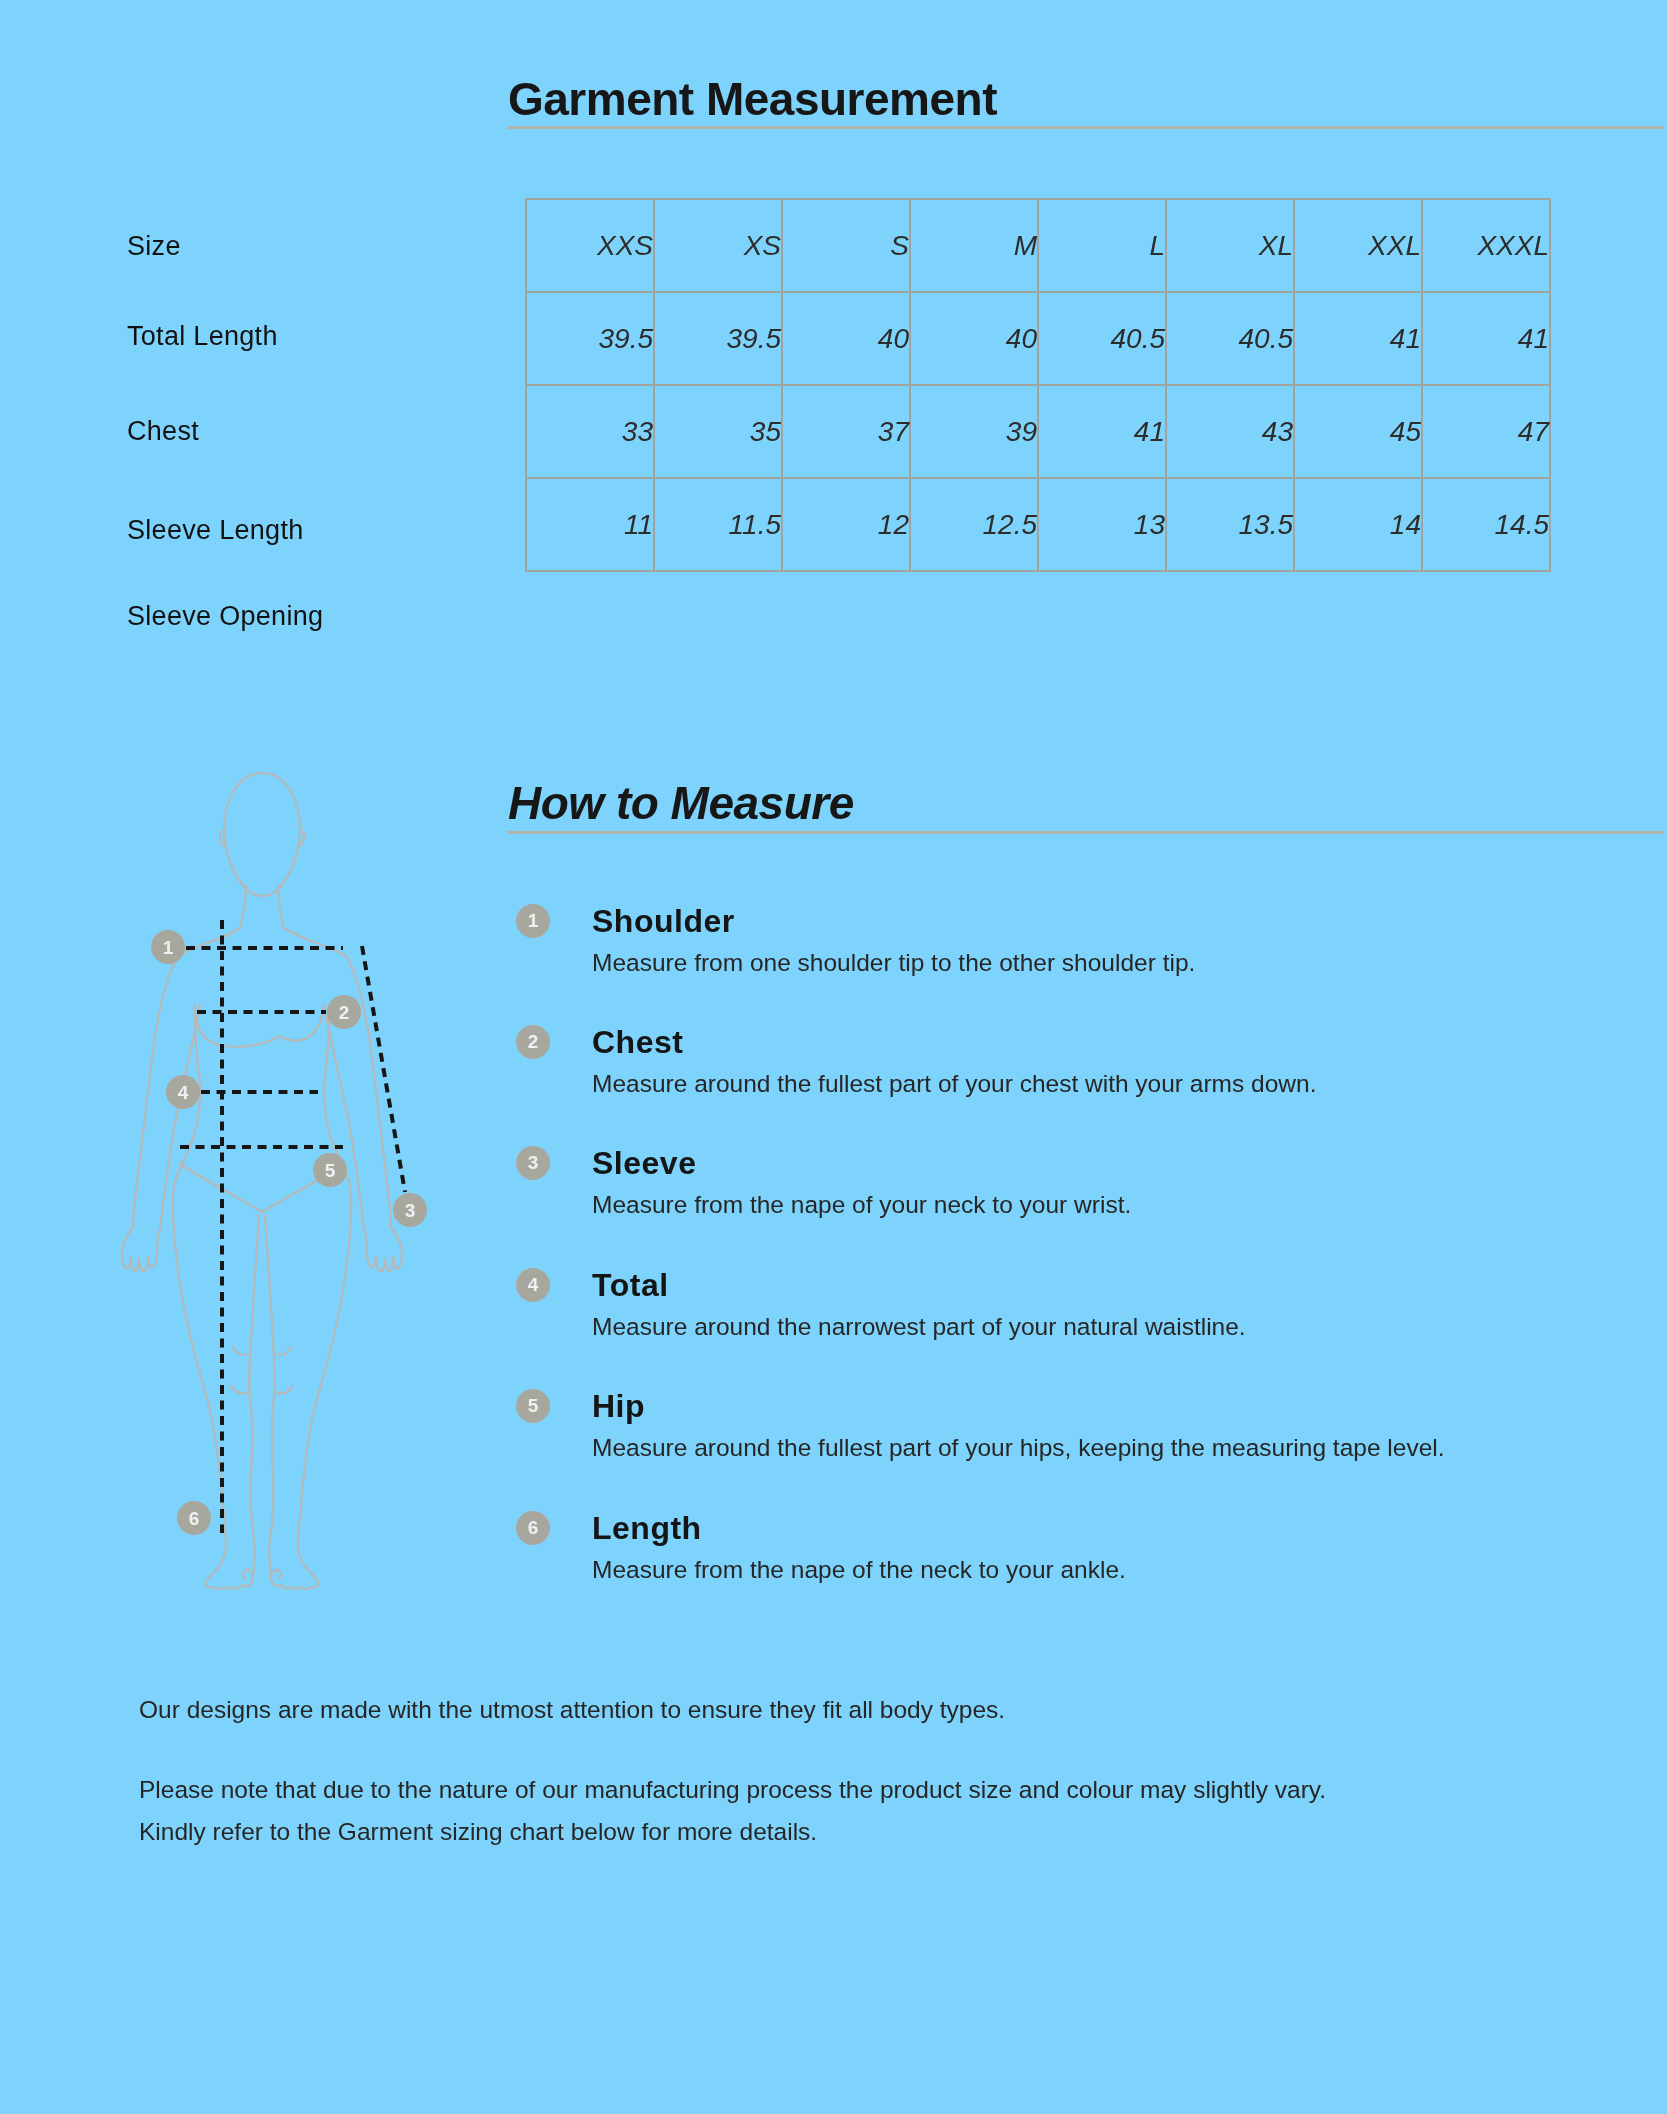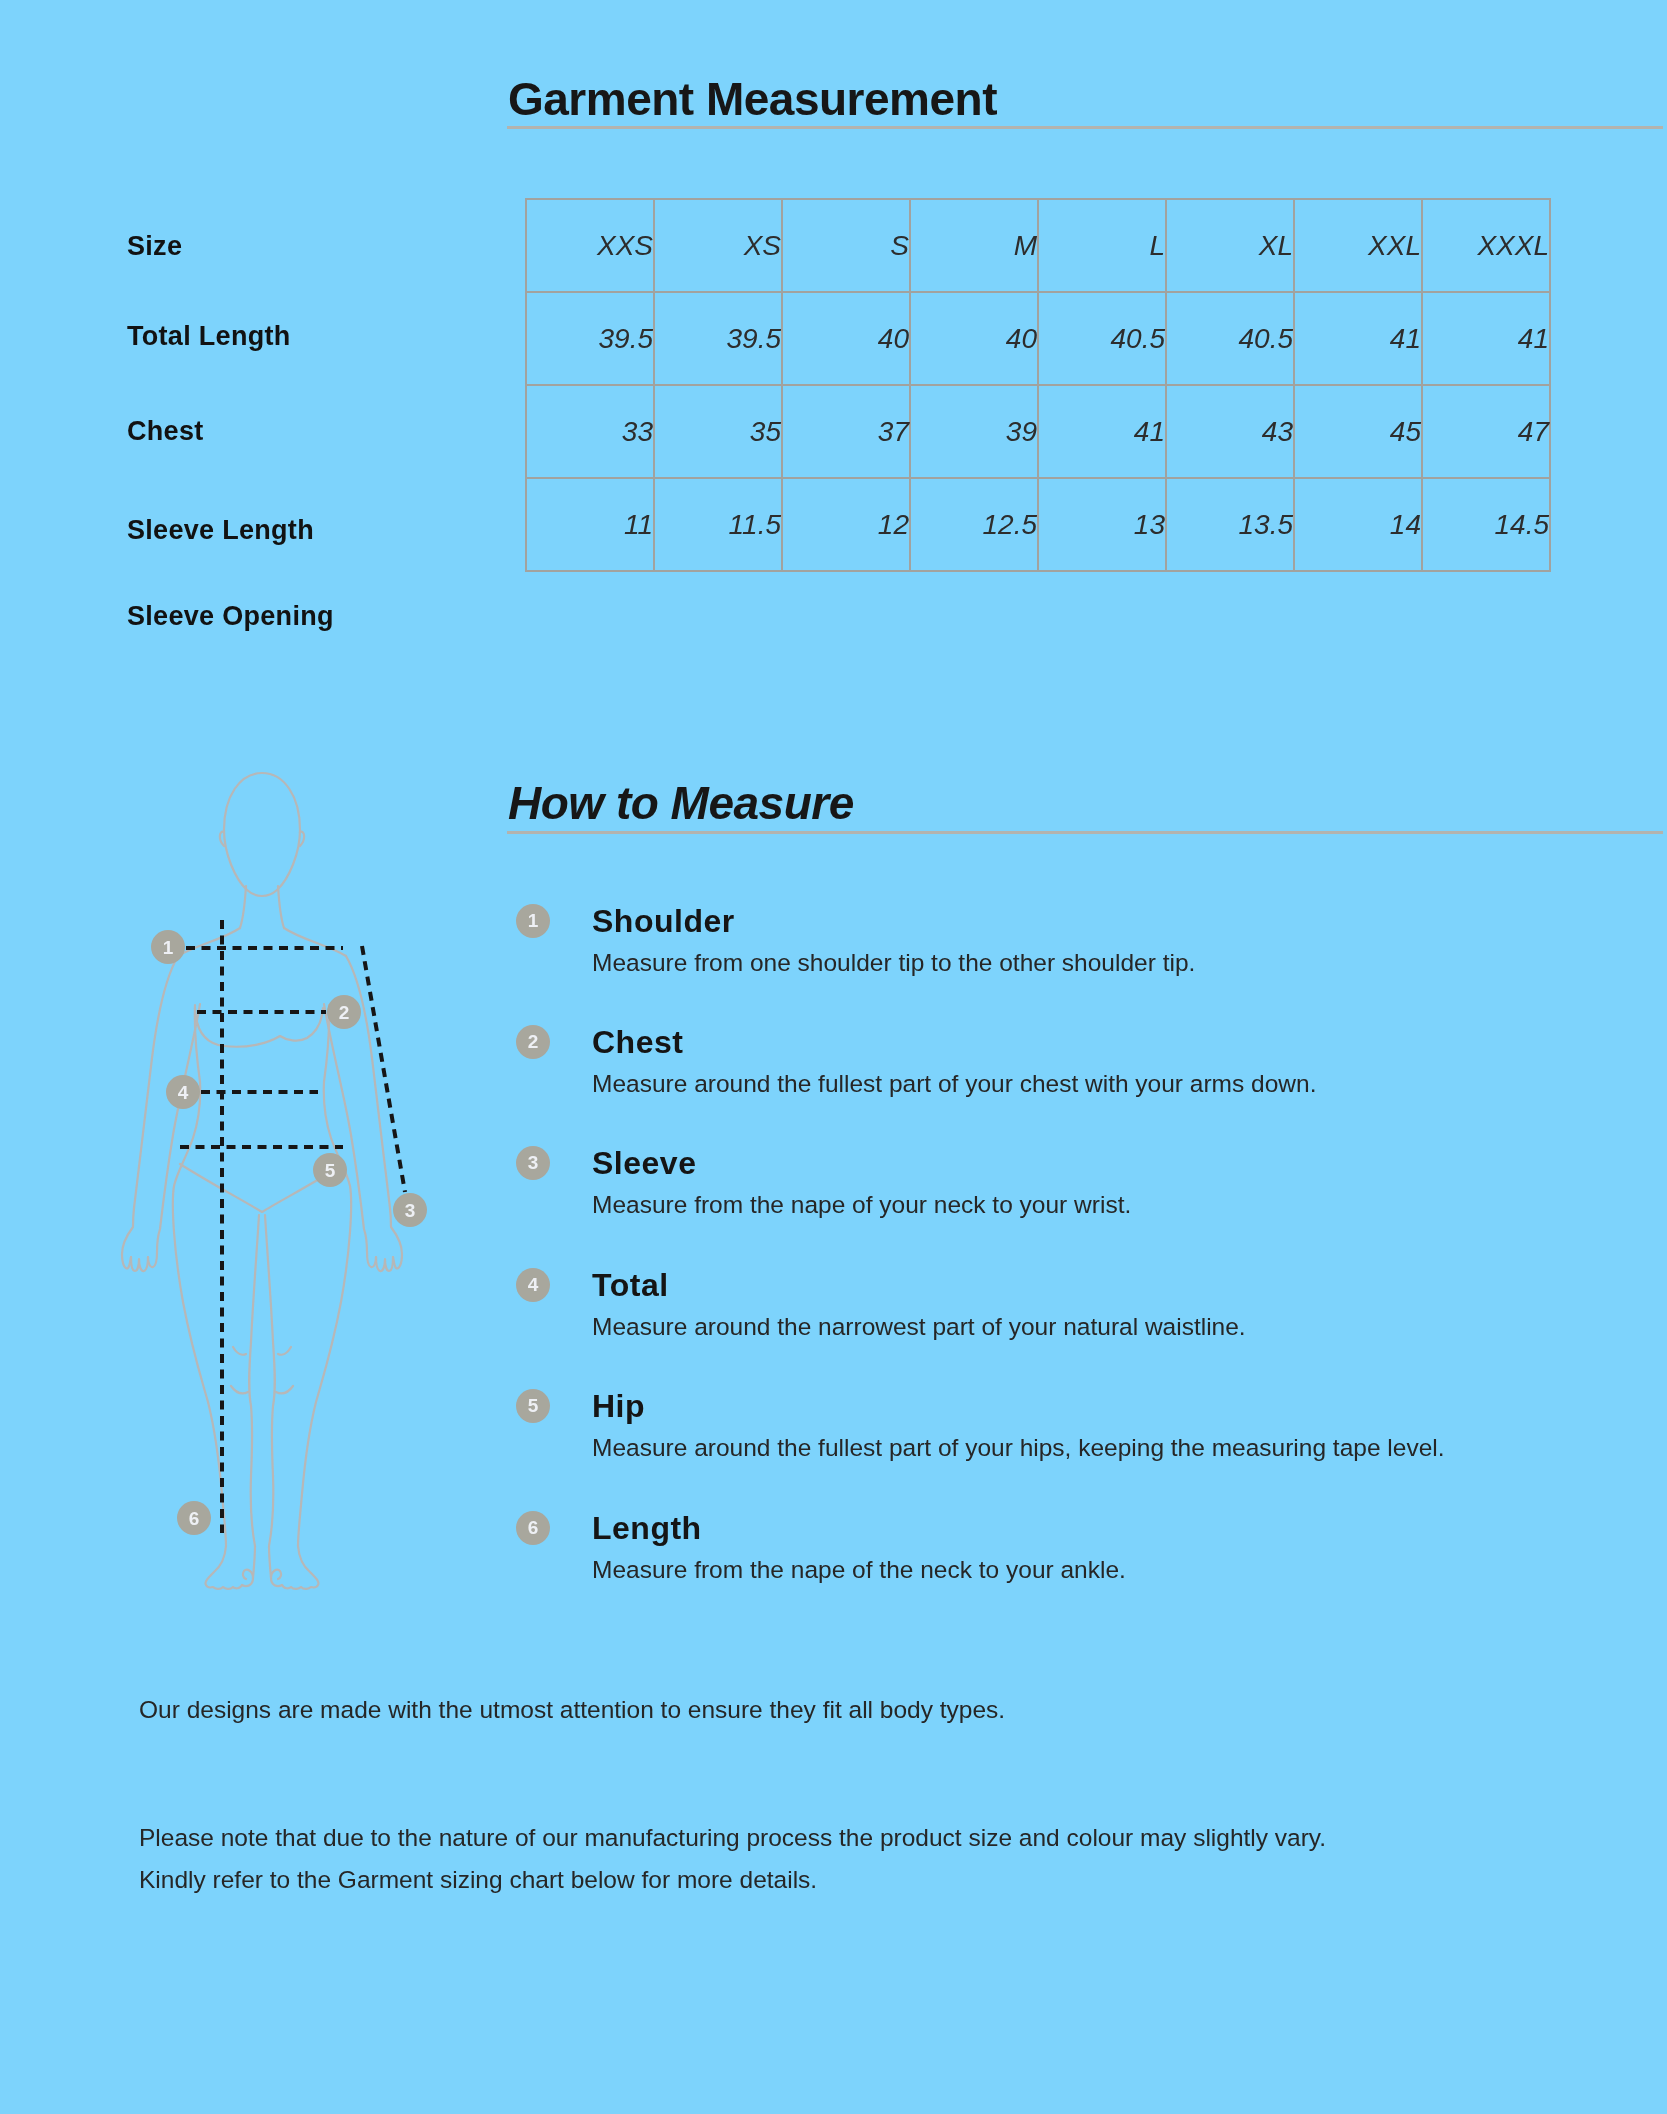--- a/index.html
+++ b/index.html
@@ -11,21 +11,21 @@
   .sec-title {
     position:absolute; left:508px; margin:0;
     font-size:46px; font-weight:bold; letter-spacing:-0.5px; color:#171717;
   }
   .rule { position:absolute; height:3px; background:#b3b3ae; }
   .rule-1 { left:507px; top:126px; width:1156px; }
   .rule-2 { left:507px; top:831px; width:1156px; }
 
   
   .row-label {
-    position:absolute; left:127px; font-size:27px; font-weight:bold;
+    position:absolute; left:127px; font-size:27px; font-weight:normal;
     letter-spacing:0.3px; line-height:32px; color:#121212; white-space:nowrap;
   }
   table.sizes {
     position:absolute; left:525px; top:198px;
     border-collapse:collapse; table-layout:fixed;
     border:2px solid #8b8b87;
   }
   table.sizes col { width:128px; }
   table.sizes th, table.sizes td {
     border:2px solid #a2a29e; height:91px; text-align:right; vertical-align:middle;
@@ -39,21 +39,21 @@
     background:#a8a79d; display:flex; align-items:center; justify-content:center;
   }
   .badge span { font-size:19px; font-weight:bold; color:#eef0f4; }
   .mtext { margin-left:76px; }
   .mtitle { font-size:32px; font-weight:bold; letter-spacing:0.5px; line-height:40px; color:#151515; }
   .mdesc  { font-size:24.5px; line-height:33px; margin-top:5px; color:#262626; white-space:nowrap; }
 
   
   .note { position:absolute; left:139px; font-size:24.5px; color:#262626; white-space:nowrap; }
   .note-1 { top:1693px; line-height:34px; }
-  .note-2 { top:1817px; line-height:42px; }
+  .note-2 { top:1769px; line-height:42px; }
 
   
   .figure-svg { position:absolute; left:100px; top:740px; }
   .marker-num { font-family:"Liberation Sans", sans-serif; font-size:19px; font-weight:bold; fill:#eef0f4; }
 </style>
 </head>
 <body>
 
 <div class="page">
 

